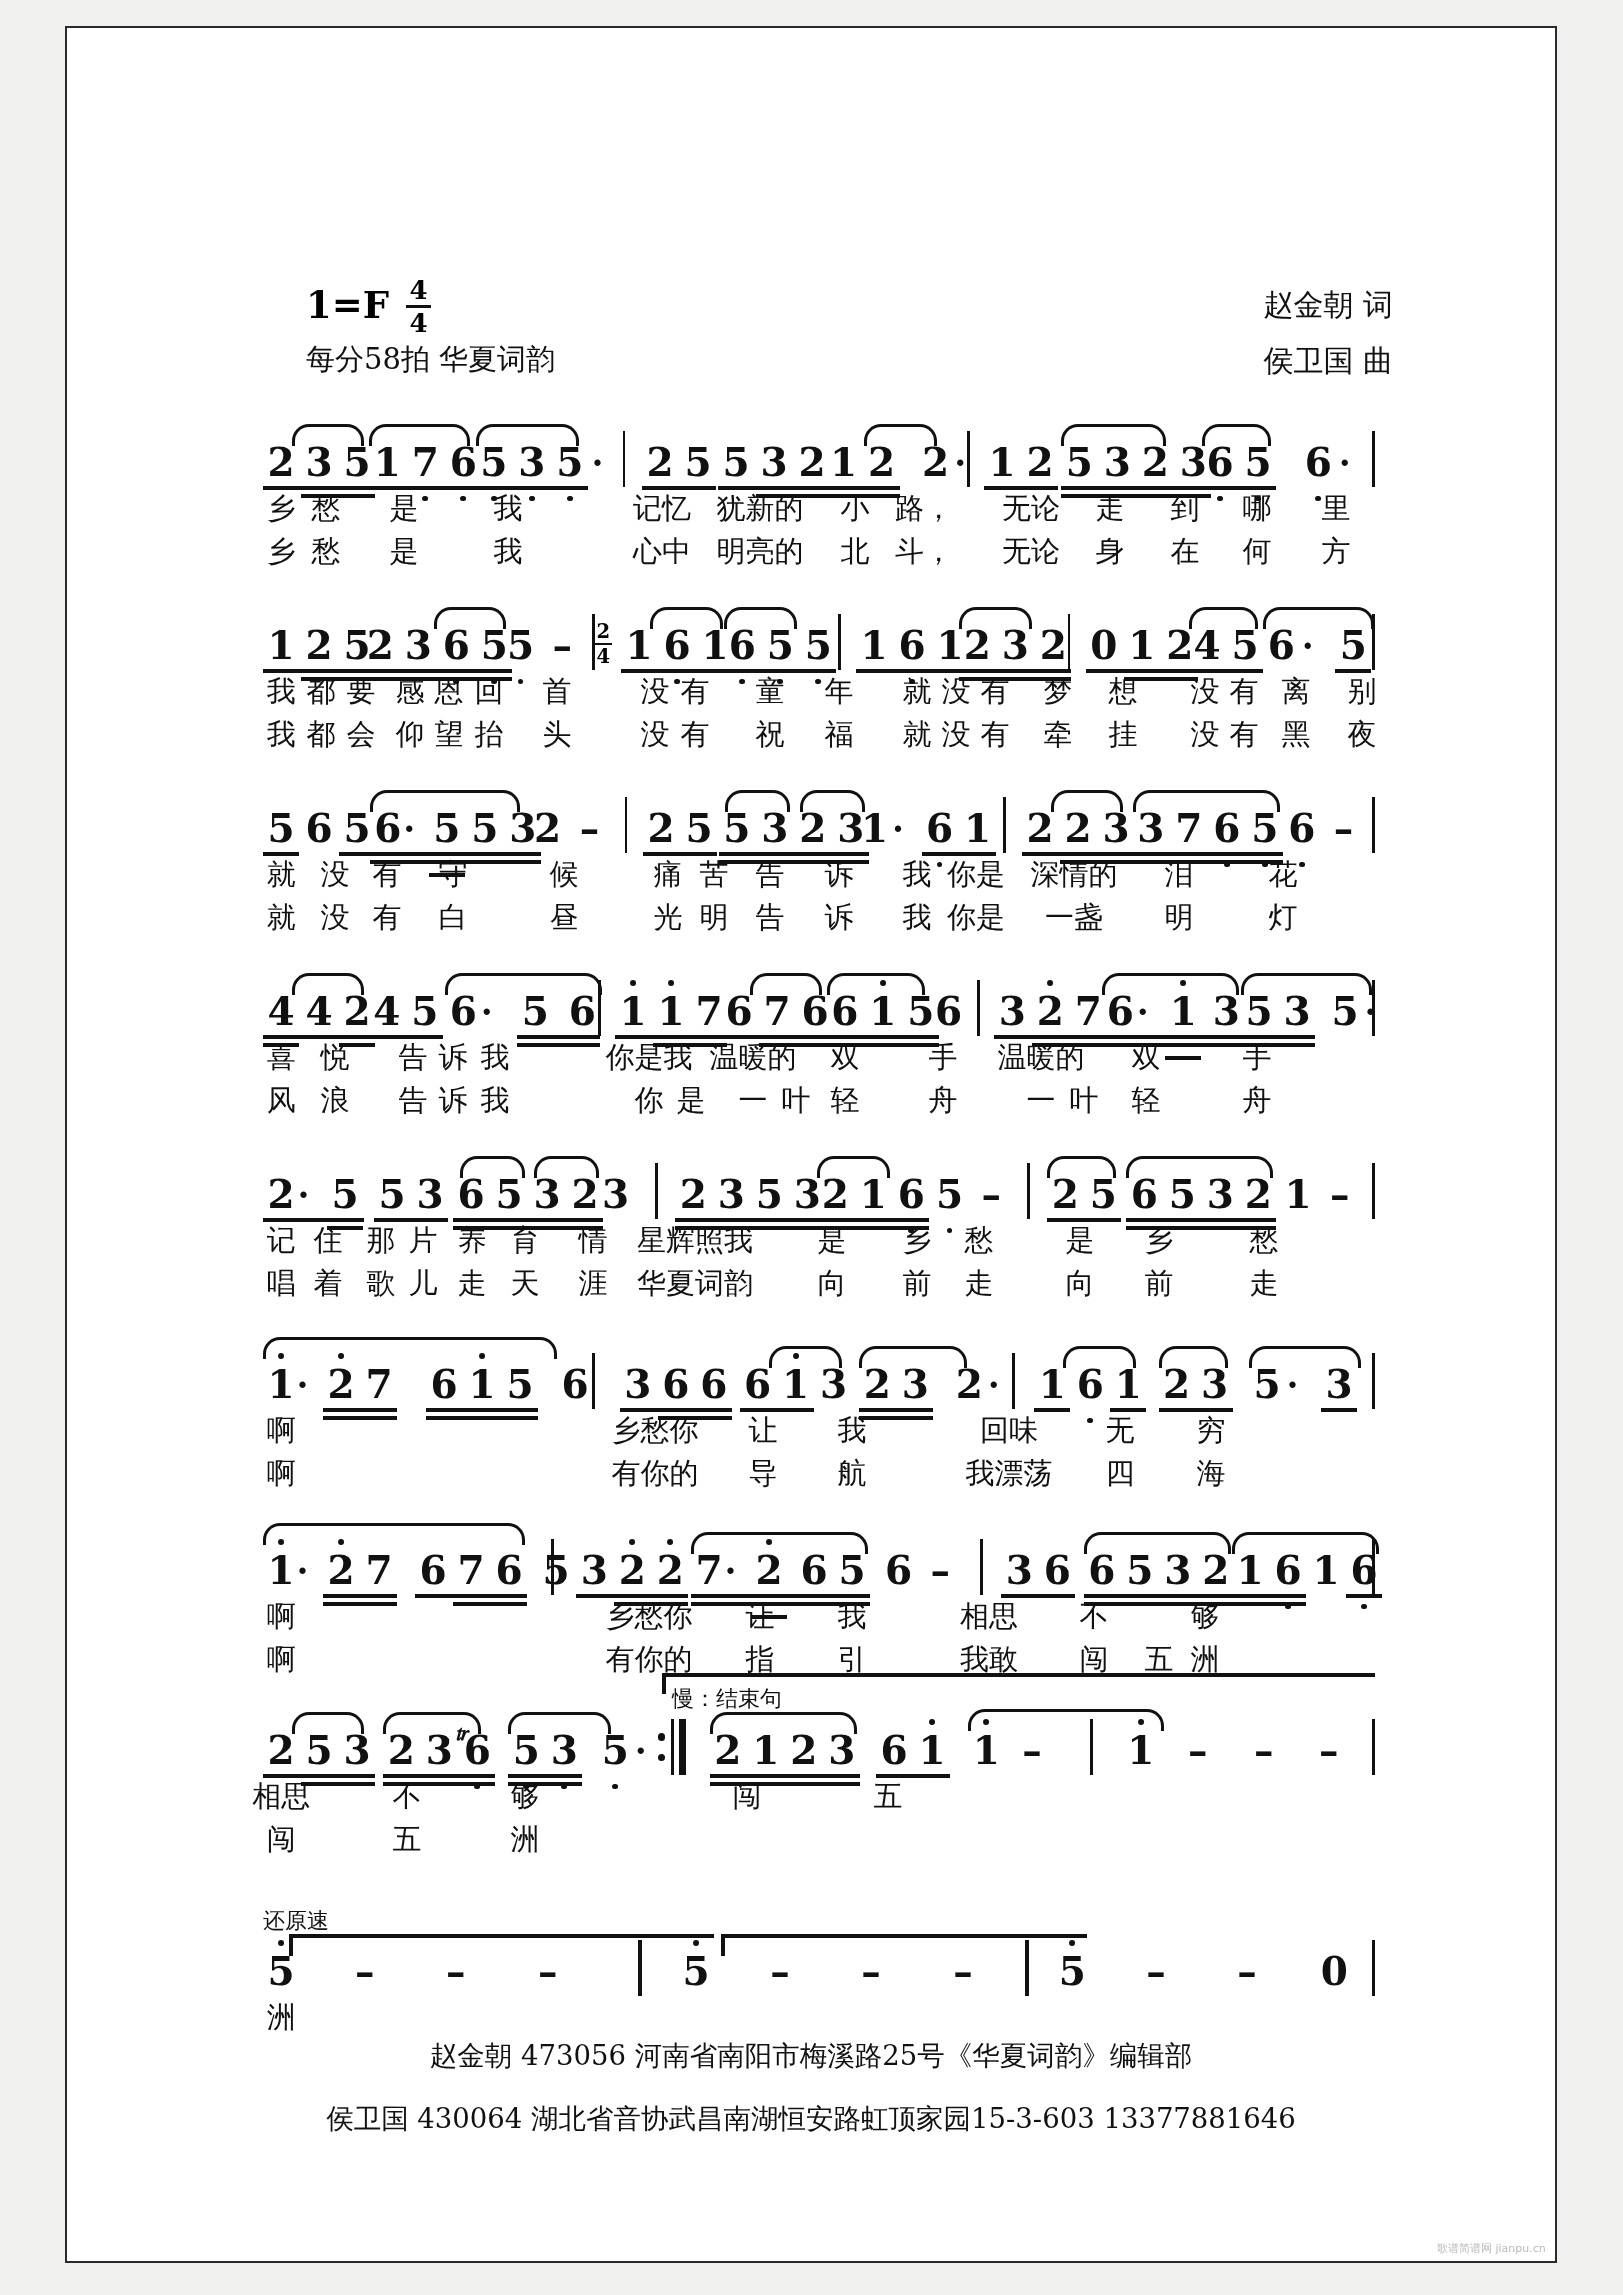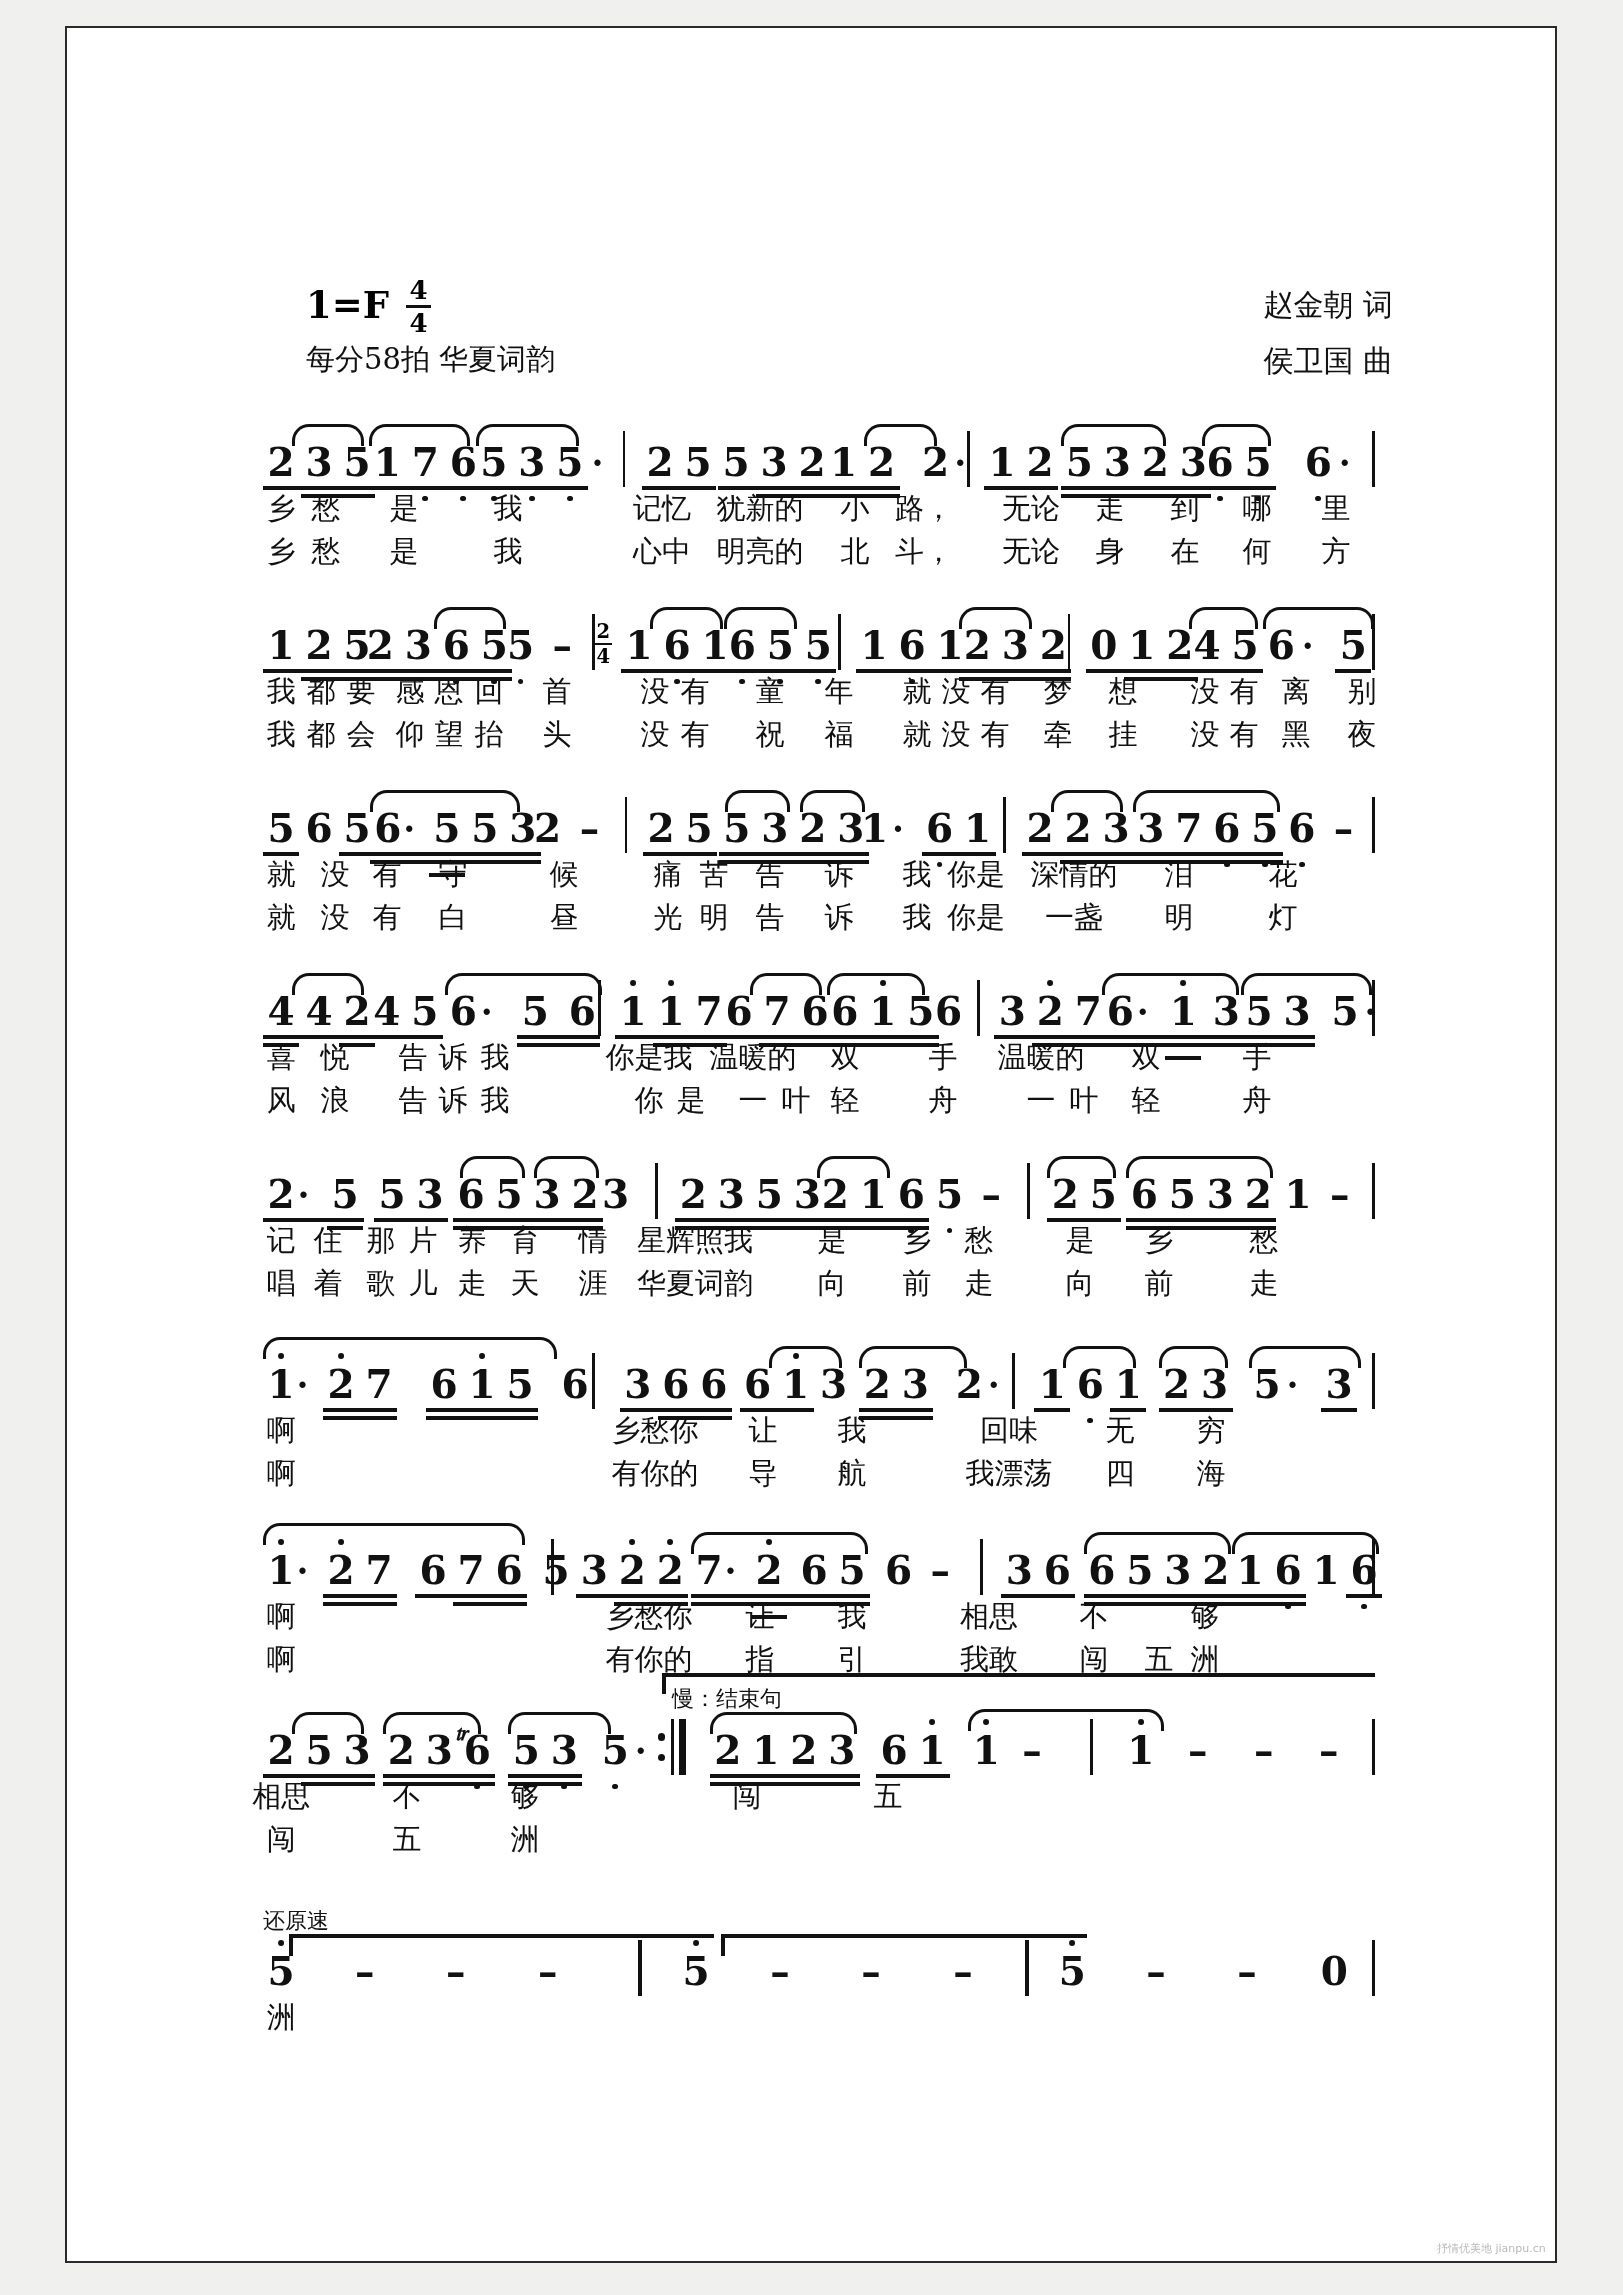--- a/index.html
+++ b/index.html
@@ -1158,16 +1158,20 @@
         <span class="note" style="position:absolute;left:262px;bottom:5.2px;width:36px;">0</span>
       </span>
       <span style="display:inline-block;width:19.6px;"></span>
       <span class="barline"></span>
     </div>
     <div class="lyricrow">
       <span class="ly" style="left:18.3px;">洲</span>
     </div>
   </div>
 
-
-  <div class="watermark">抒情优美地 jianpu.cn</div>
+  <div class="footer">
+    <div>赵金朝  473056  河南省南阳市梅溪路25号《华夏词韵》编辑部</div>
+    <div>侯卫国  430064  湖北省音协武昌南湖恒安路虹顶家园15-3-603          13377881646</div>
+  </div>
+
+  <div class="watermark">歌谱简谱网 jianpu.cn</div>
 </div>
 
 
 </body></html>

